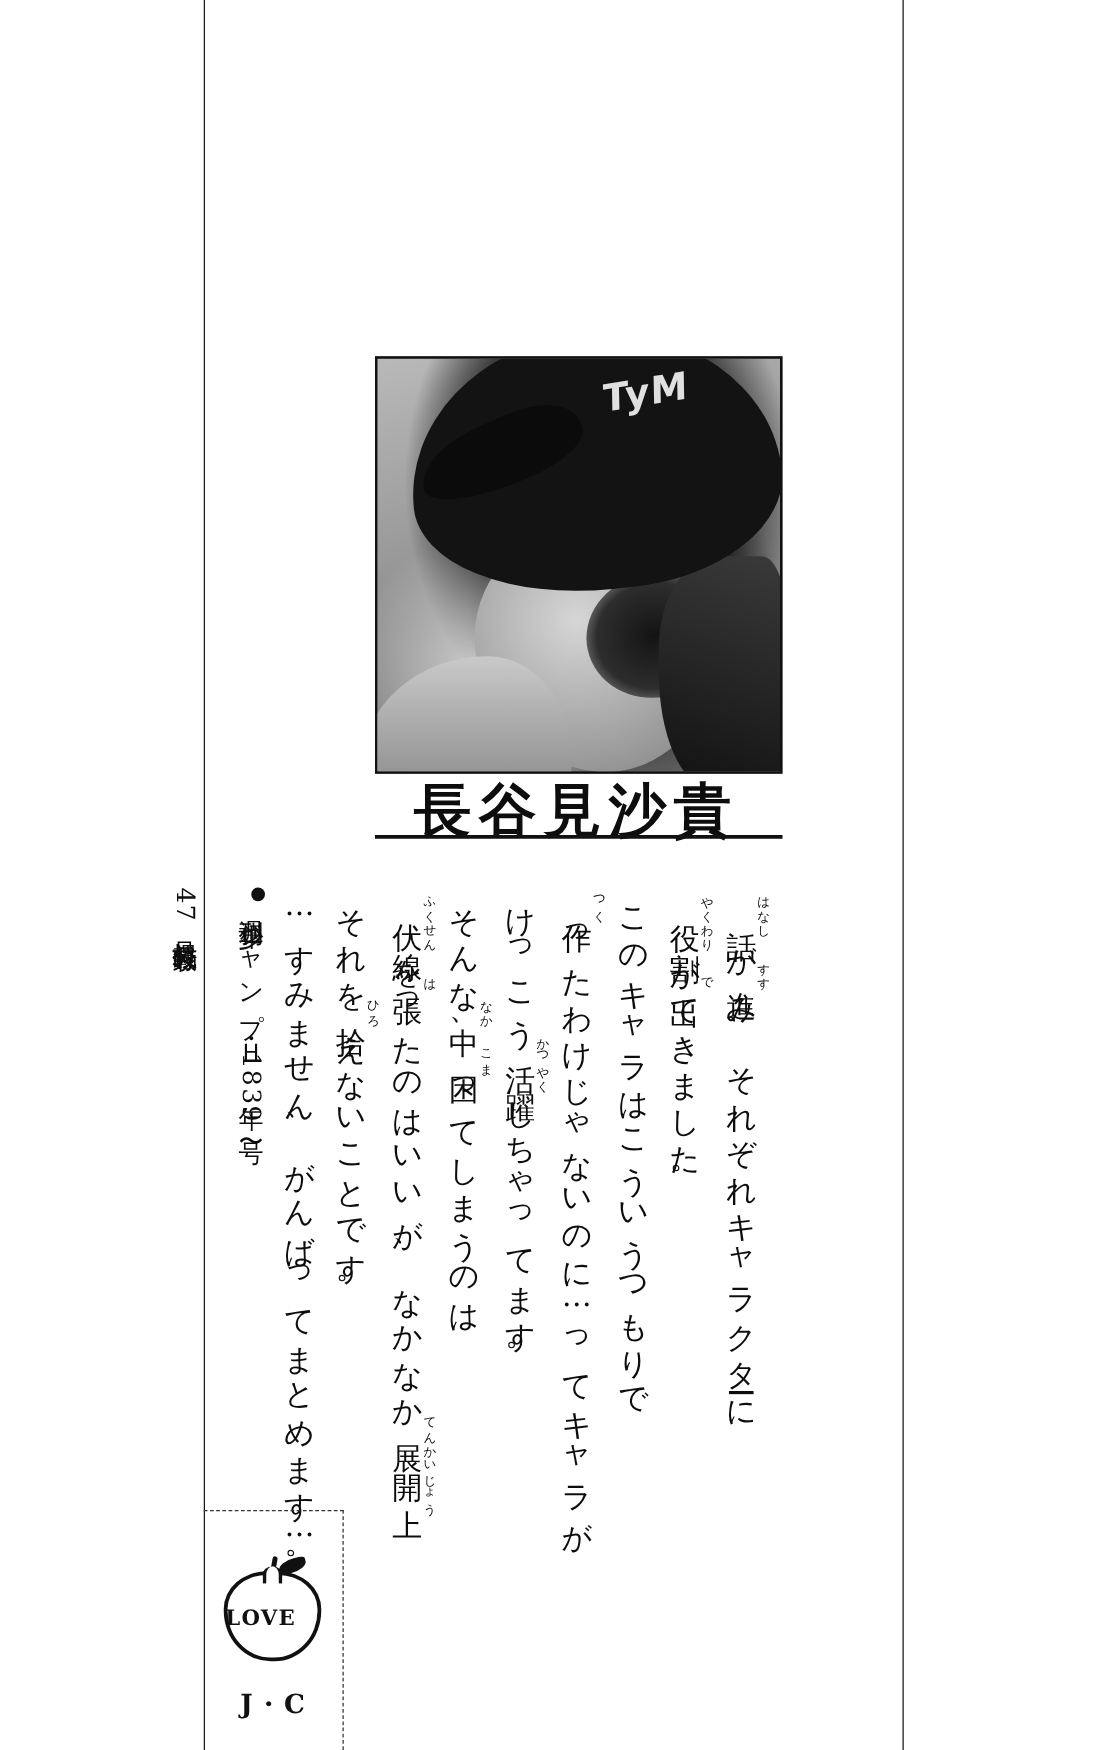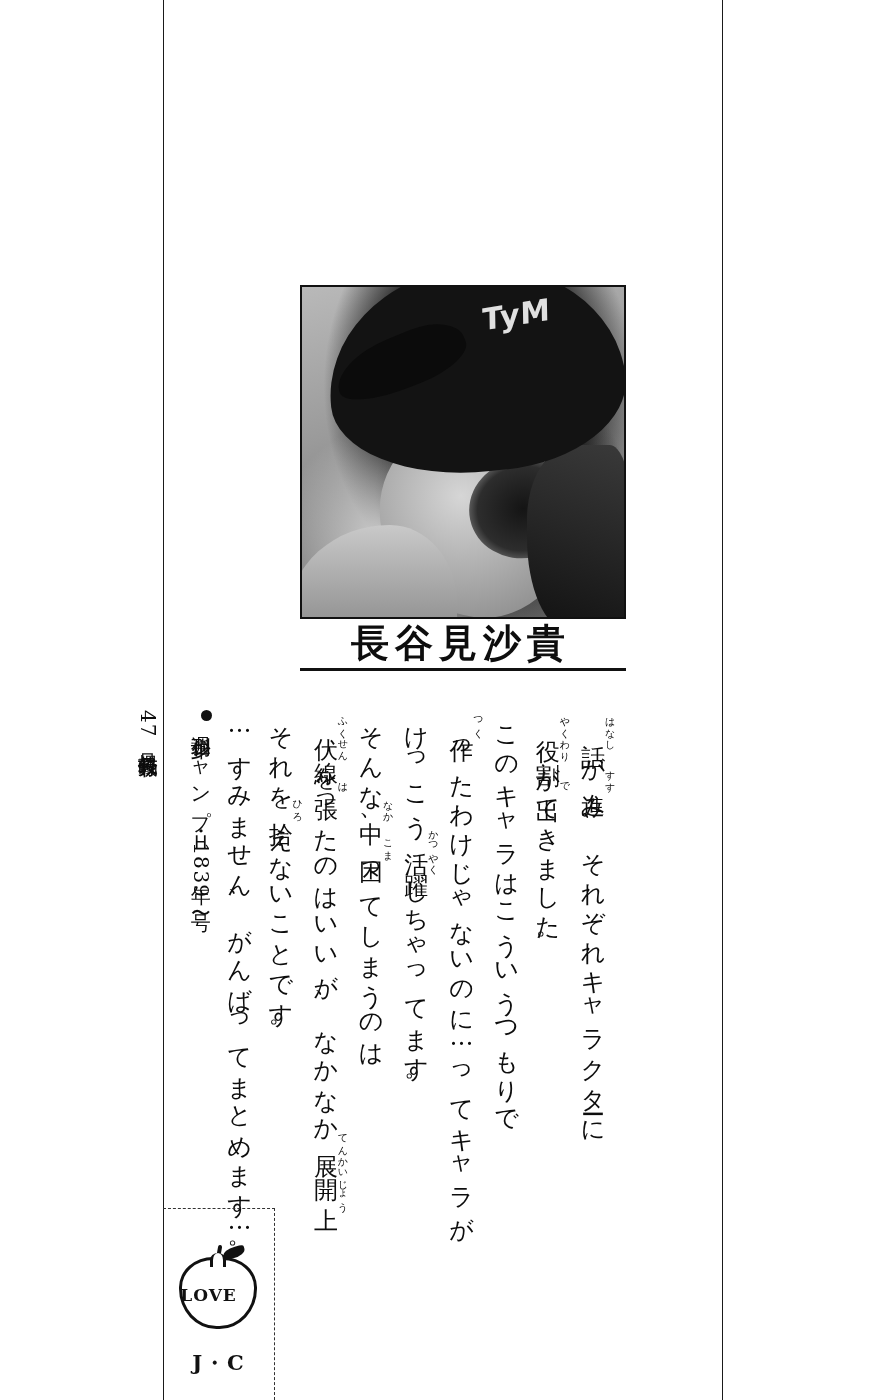--- a/index.html
+++ b/index.html
@@ -122,21 +122,21 @@
 
   
   .author-name {
     position: absolute;
     left: 300px;
     top: 618px;
     width: 322px;
     text-align: center;
     font-family: "DejaVu Serif", serif;
     font-weight: 700;
-    font-size: 38px;
+    font-size: 46px;
     letter-spacing: 6px;
     color: #0d0d0d;
     white-space: nowrap;
   }
   .name-rule {
     position: absolute;
     left: 300px;
     top: 668px;
     width: 326px;
     height: 3px;

